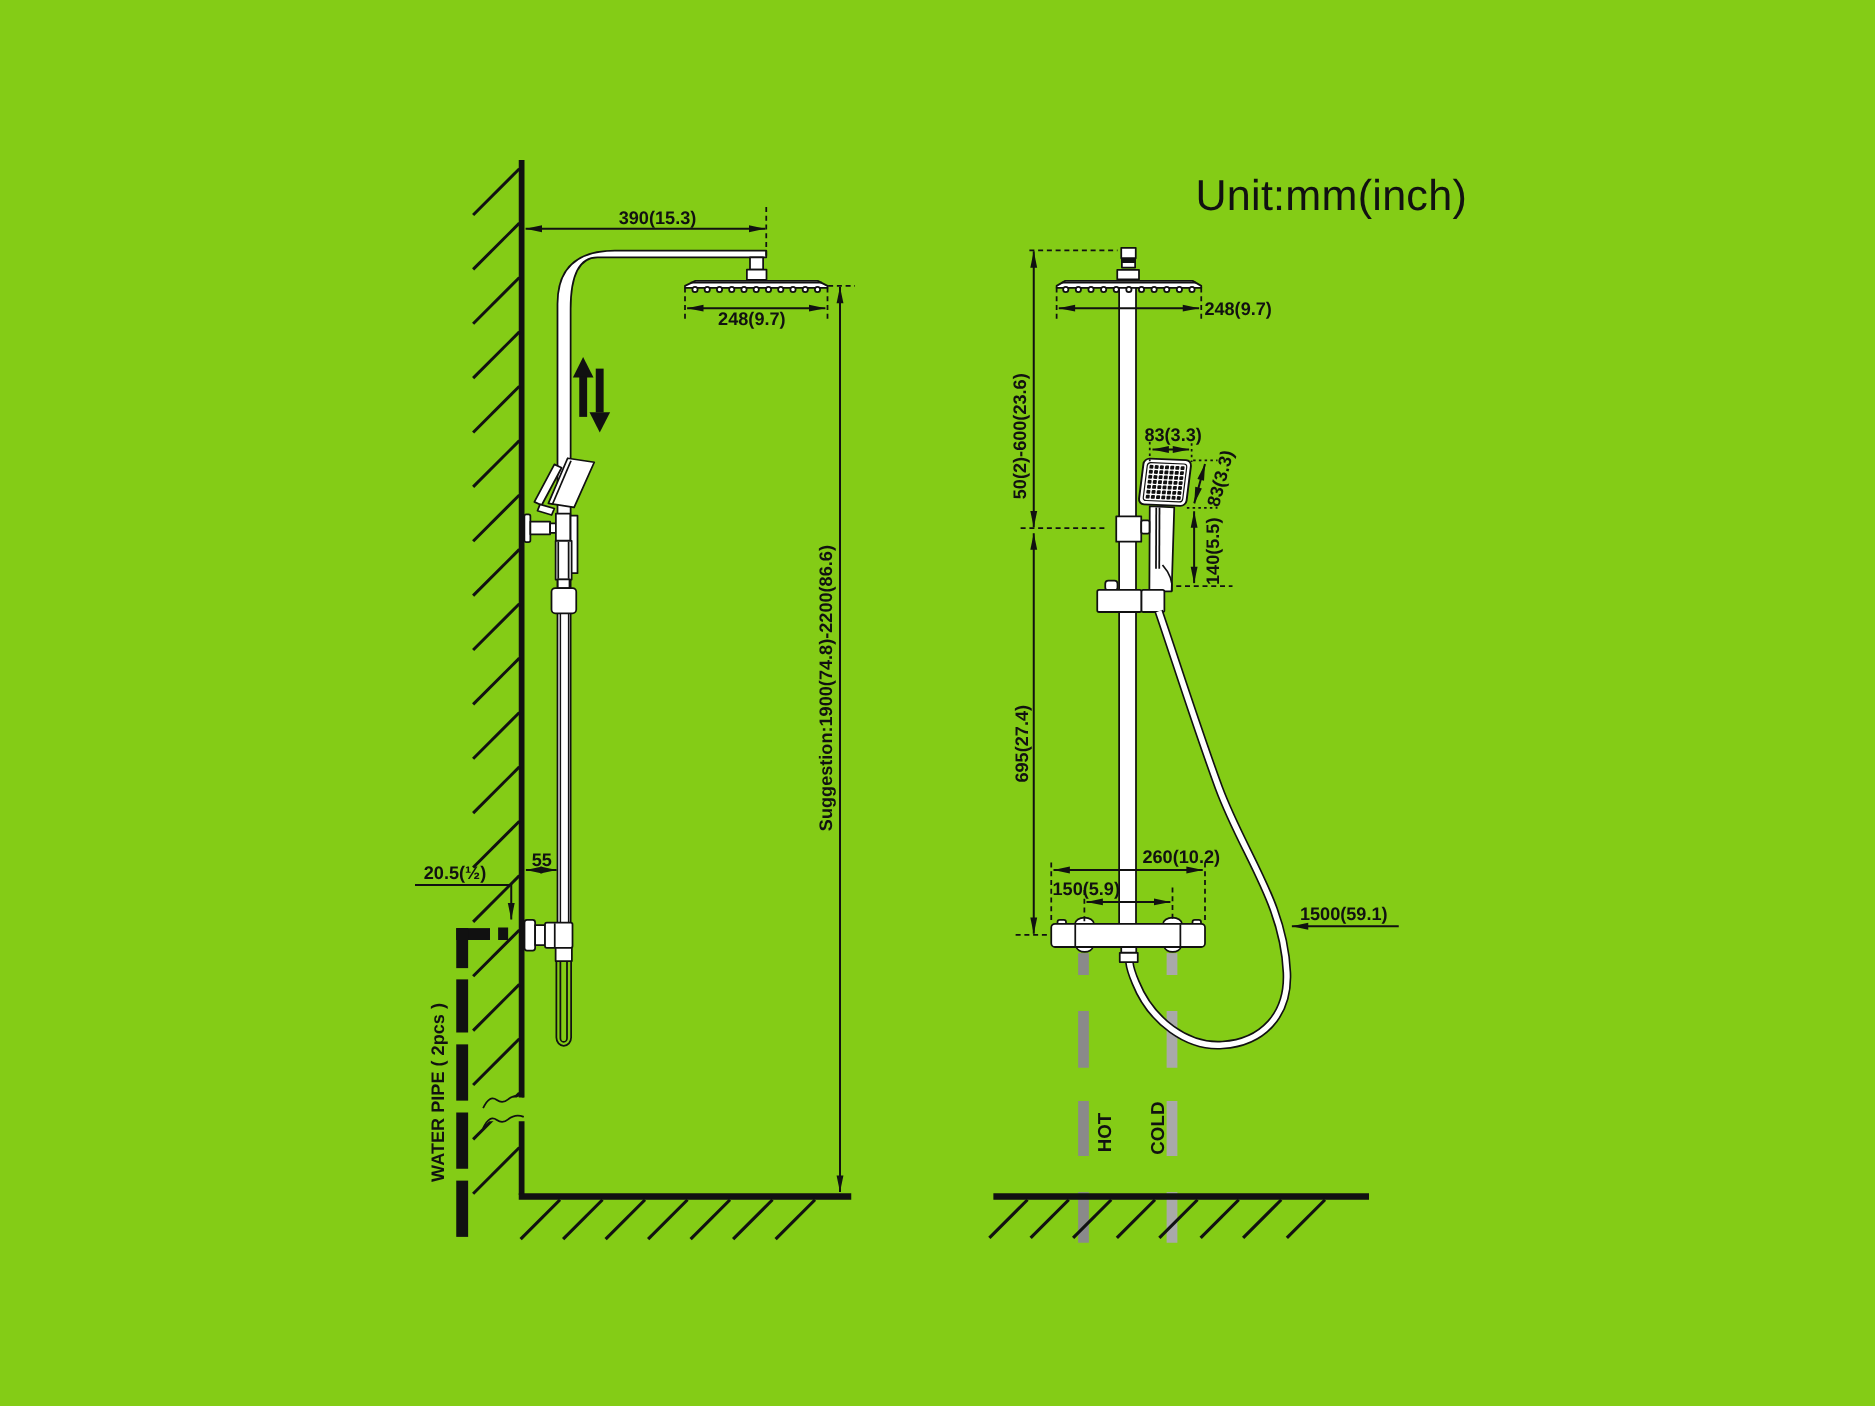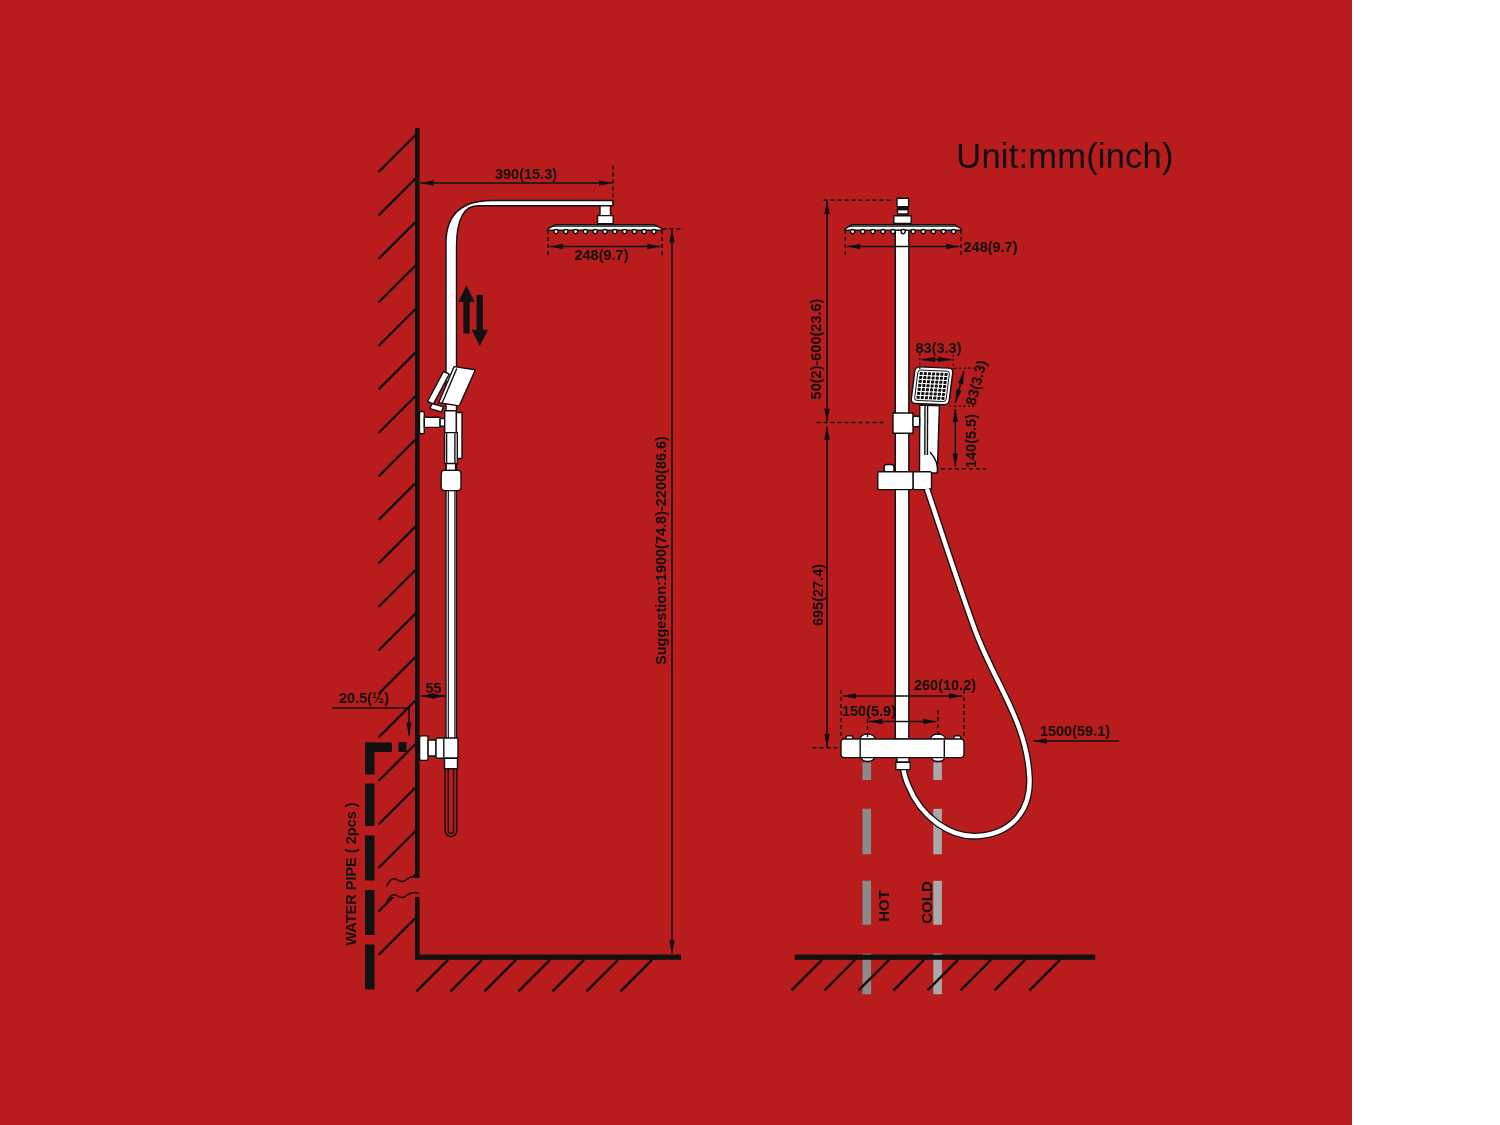--- a/index.html
+++ b/index.html
@@ -1,16 +1,16 @@
 <!DOCTYPE html>
 <html><head>
 <meta charset="utf-8">
 <style>
   html,body{margin:0;padding:0;background:#fff;-webkit-font-smoothing:antialiased;}
-  .stage{position:relative;width:1352px;height:1125px;background:#b91c1c;overflow:hidden;
+  .stage{position:relative;width:1500px;height:1125px;background:#84cc16;overflow:hidden;
          font-family:"Liberation Sans",sans-serif;}
   svg{display:block;}
   .ol{fill:#ffffff;stroke:#111111;stroke-width:1.4;stroke-linejoin:round;}
   .ln{fill:none;stroke:#111111;stroke-width:1.4;}
   .dim{fill:none;stroke:#111111;stroke-width:1.6;}
   .ext{fill:none;stroke:#111111;stroke-width:1.4;stroke-dasharray:4 3;}
   .dot{fill:none;stroke:#111111;stroke-width:1.4;stroke-dasharray:2 2.6;}
   .blk{fill:#111111;stroke:none;}
   .t{font:bold 14.5px "Liberation Sans",sans-serif;fill:#111111;}
   .title{font:34.5px "Liberation Sans",sans-serif;fill:#111111;letter-spacing:0.2px;}

